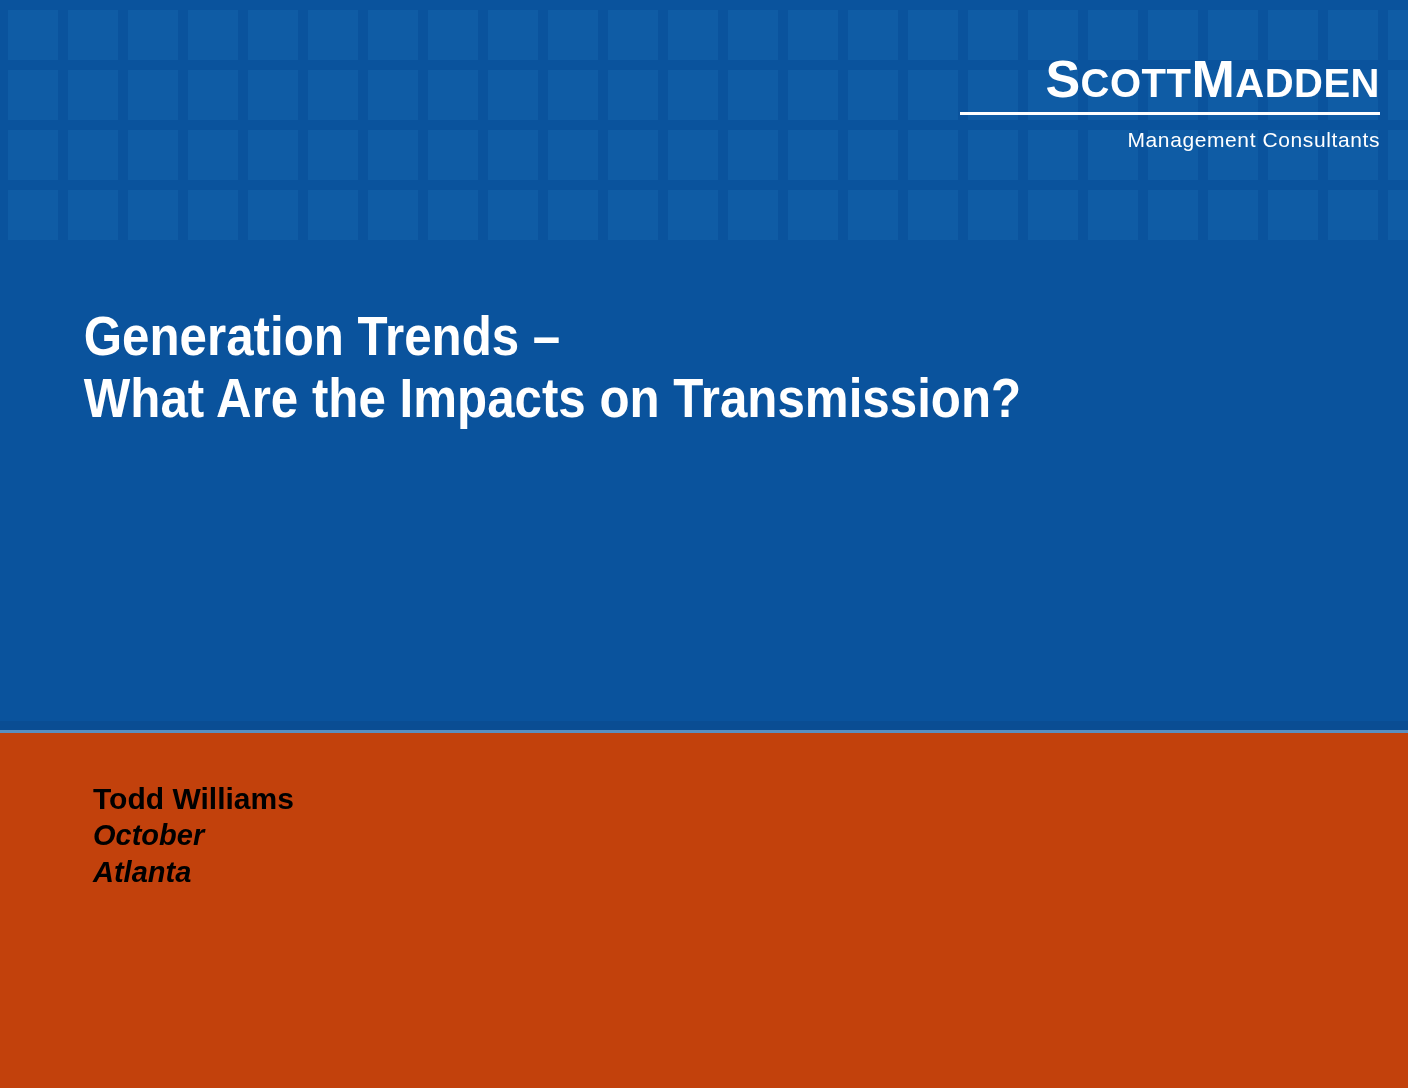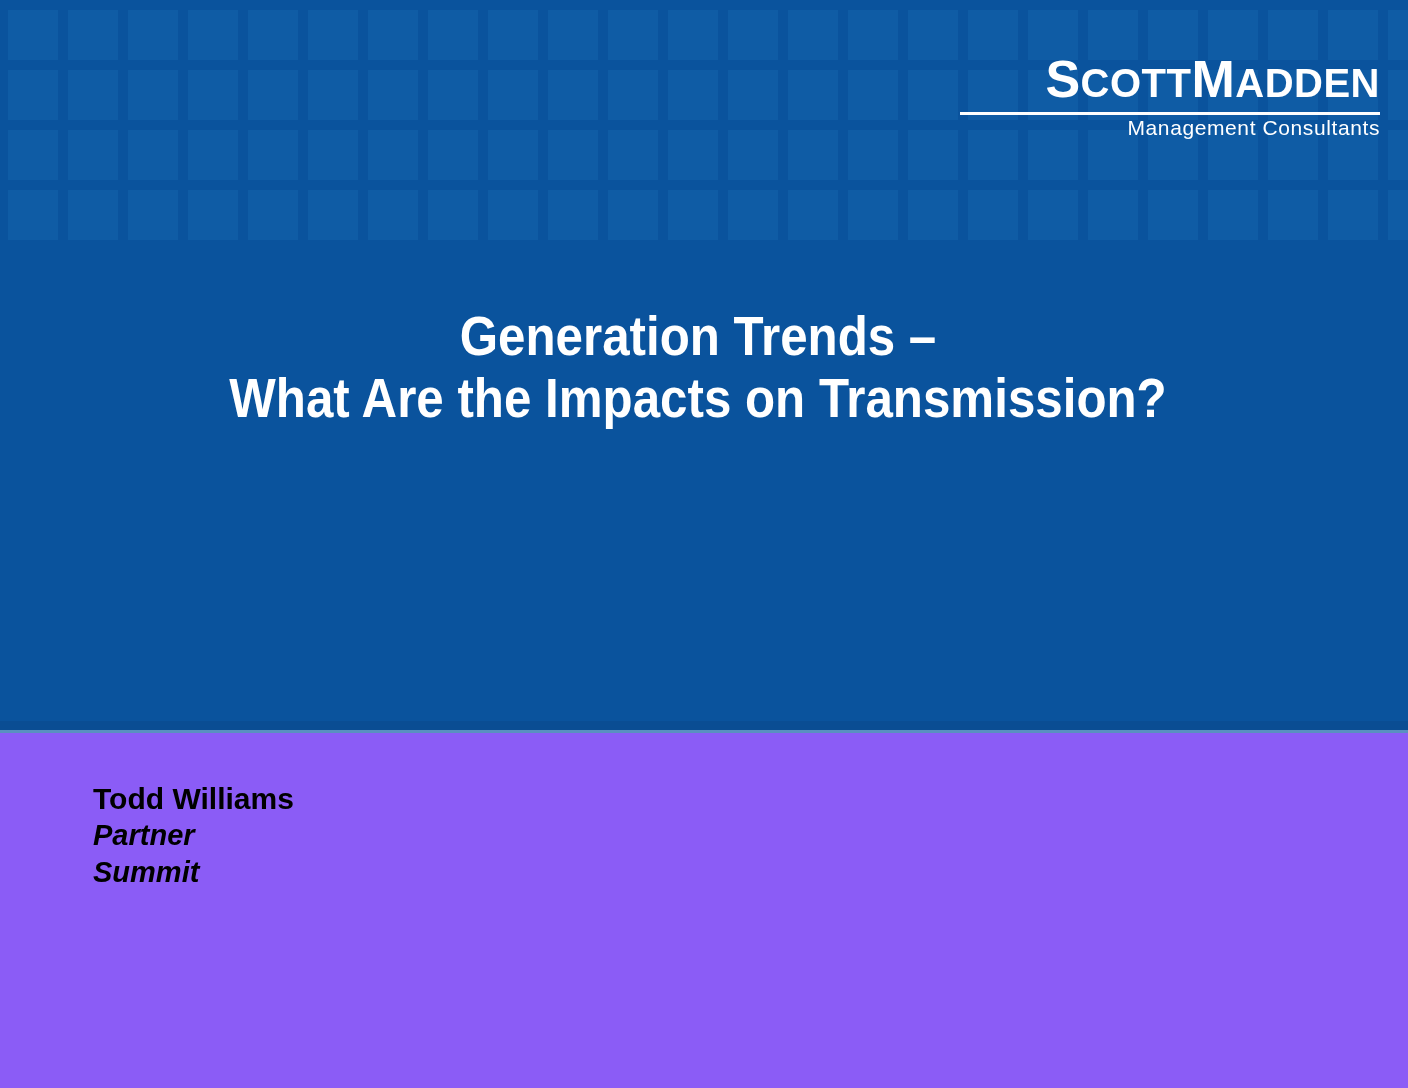--- a/index.html
+++ b/index.html
@@ -11,21 +11,21 @@
     width: 1408px;
     height: 1088px;
     font-family: "Liberation Sans", sans-serif;
     overflow: hidden;
     position: relative;
   }
 
   .slide {
     position: absolute;
     inset: 0;
-    background: #8b5cf6;
+    background: #c2410c;
   }
 
   
   .blue-panel {
     position: absolute;
     left: 0;
     top: 0;
     width: 1408px;
     height: 733px;
     background: #0a539d;
@@ -97,31 +97,30 @@
     height: 3px;
     background: #ffffff;
     width: 100%;
   }
   .logo-sub {
     color: #ffffff;
     font-size: 21px;
     line-height: 26px;
     font-weight: normal;
     letter-spacing: 0.6px;
-    margin-top: 0;
+    margin-top: 12px;
     white-space: nowrap;
   }
 
   
   .title-block {
     position: absolute;
     left: 0;
     top: 305px;
     width: 1396px;
-    text-align: center;
     z-index: 4;
   }
   .title-line {
     color: #ffffff;
     font-weight: bold;
     font-size: 56px;
     line-height: 62px;
     white-space: nowrap;
     transform: scaleX(0.88);
     transform-origin: center center;
@@ -296,18 +295,18 @@
   </div>
 
   <div class="title-block">
     <div class="title-line">Generation Trends –</div>
     <div class="title-line">What Are the Impacts on Transmission?</div>
   </div>
 
 
   <div class="presenter">
     <div class="presenter-name">Todd Williams</div>
-    <div class="presenter-role">Partner</div>
-    <div class="presenter-office">Summit</div>
+    <div class="presenter-role">October</div>
+    <div class="presenter-office">Atlanta</div>
   </div>
 
 
 </div>
 
 </body></html>

